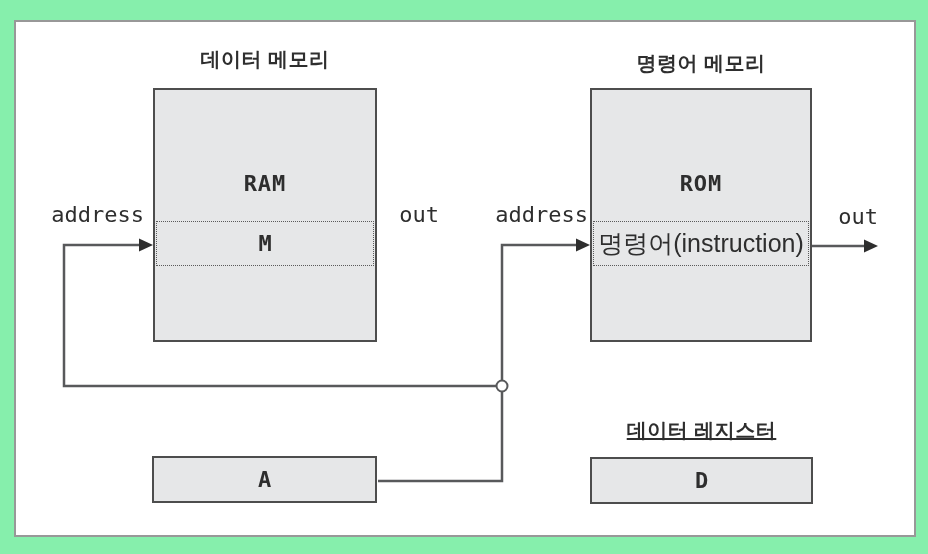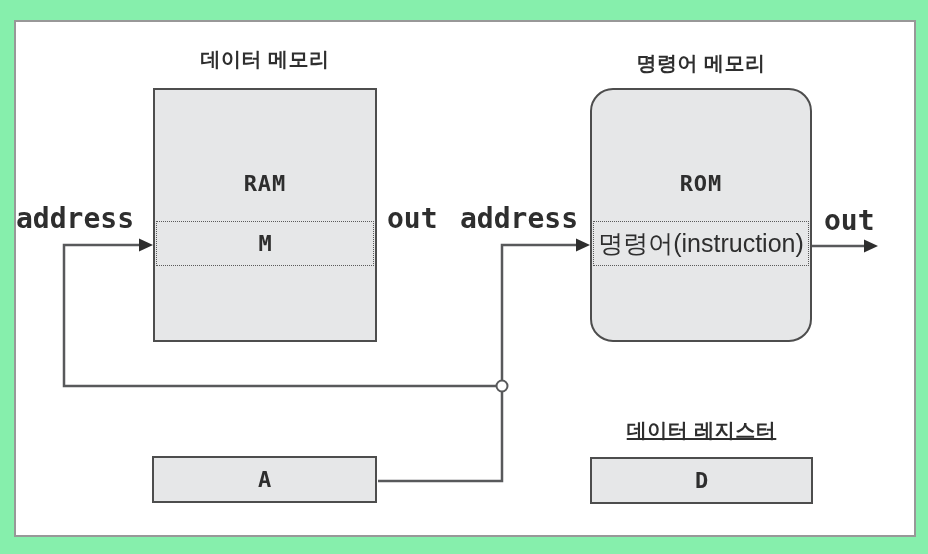--- a/index.html
+++ b/index.html
@@ -18,21 +18,21 @@
   .frame{
     position:absolute;left:14px;top:20px;width:902px;height:517px;
     border:2px solid var(--outer-border);box-sizing:border-box;background:#fff;
   }
   .membox,.regbox{
     position:absolute;background:var(--box-fill);
     border:2px solid var(--box-border);box-sizing:border-box;
   }
   .membox{width:224px;height:254px;top:88px;}
   .membox.ram{left:153px;}
-  .membox.rom{left:590px;width:222px;border-radius:23px;}
+  .membox.rom{left:590px;width:222px;}
   .chip-label{
     position:absolute;top:52px;left:0;width:100%;text-align:center;
     font-family:"DejaVu Sans Mono",monospace;font-size:22px;font-weight:600;
     color:var(--text);letter-spacing:1px;margin-top:29px;
   }
   .band{
     position:absolute;left:1px;right:1px;top:131px;height:45px;
     border:1.5px dotted #5a5a5a;box-sizing:border-box;
     display:flex;align-items:center;justify-content:center;
   }
@@ -53,22 +53,22 @@
   }
   .ko-title{
     position:absolute;text-align:center;font-size:20px;font-weight:700;
     color:var(--text);letter-spacing:0.5px;
   }
   .t-ram{left:153px;width:224px;top:46px;}
   .t-rom{left:590px;width:222px;top:50px;}
   .t-areg{left:152px;width:225px;top:416px;}
   .t-dreg{left:590px;width:223px;top:417px;text-decoration:underline;}
   .port-label{
-    position:absolute;text-align:left;
-    font-family:"DejaVu Sans Mono",monospace;font-size:28px;font-weight:700;
+    position:absolute;text-align:right;
+    font-family:"DejaVu Sans Mono",monospace;font-size:22px;font-weight:400;
     color:var(--text);
   }
   .p-addr-left{left:16px;width:128px;top:202px;}
   .p-out-ram{left:387px;width:52px;top:202px;}
   .p-addr-mid{left:460px;width:128px;top:202px;}
   .p-out-rom{left:824px;width:54px;top:204px;}
   svg.wires{position:absolute;left:0;top:0;pointer-events:none;}
 </style>
 </head>
 <body>

